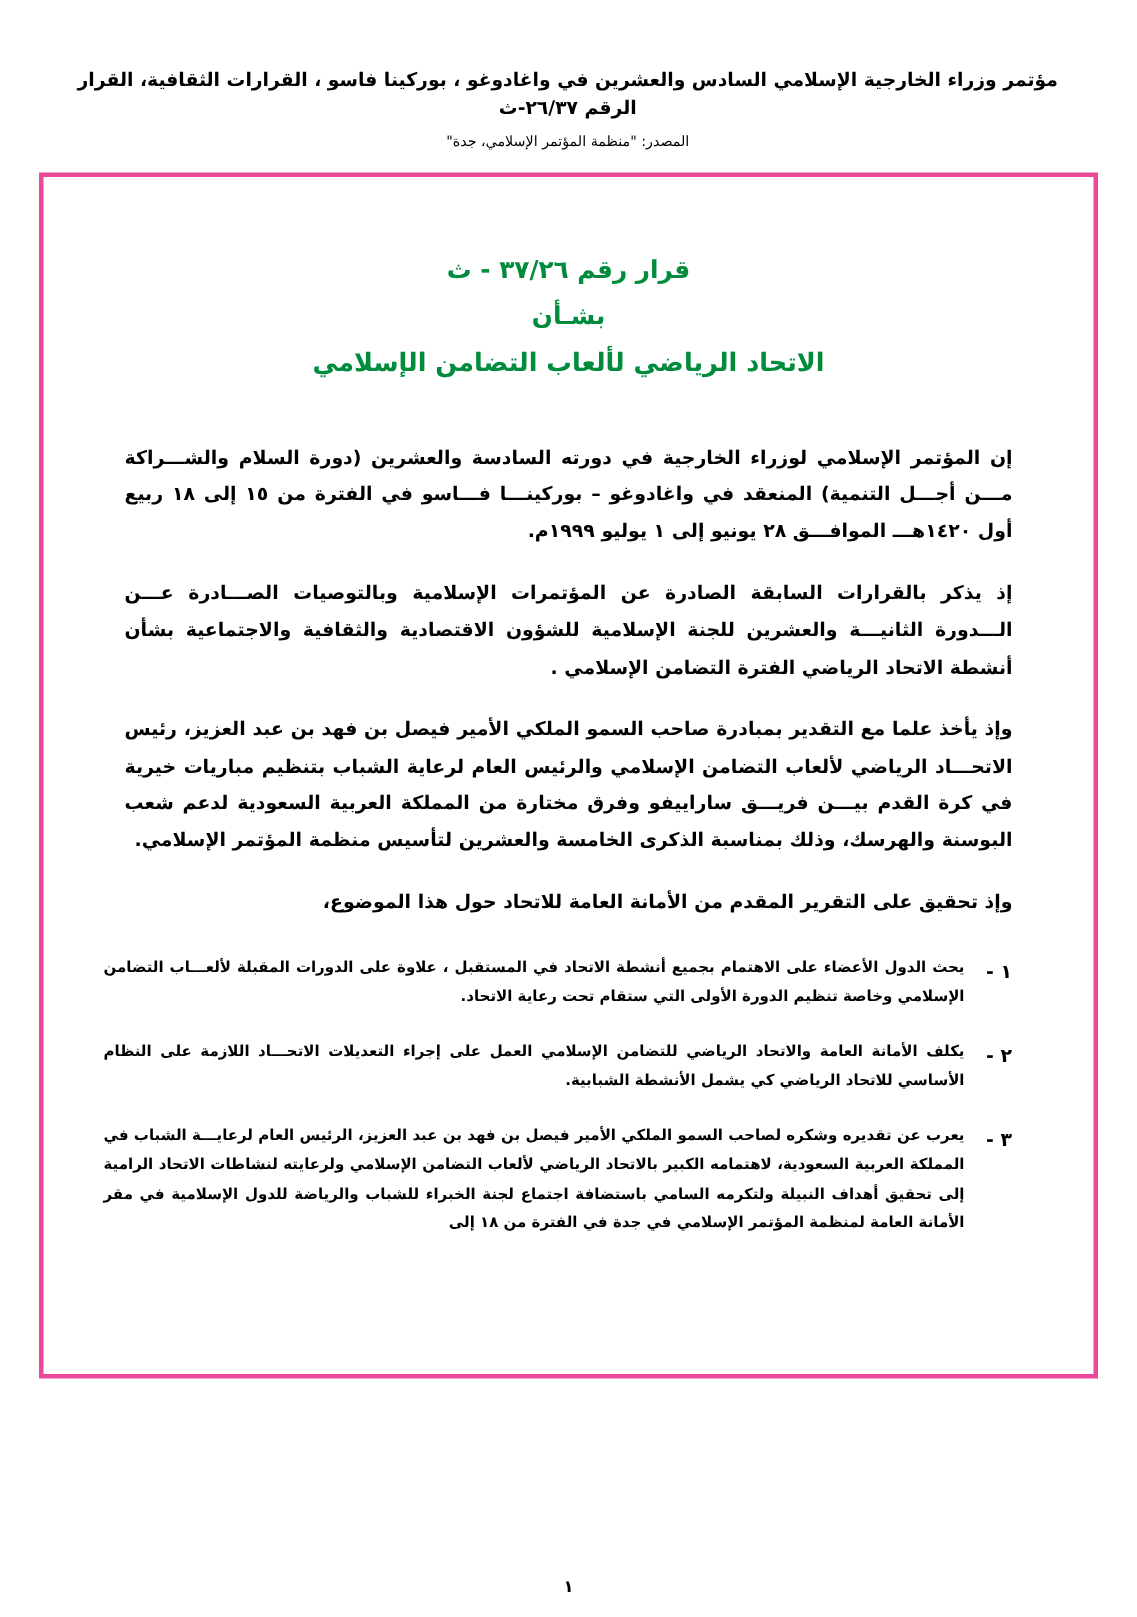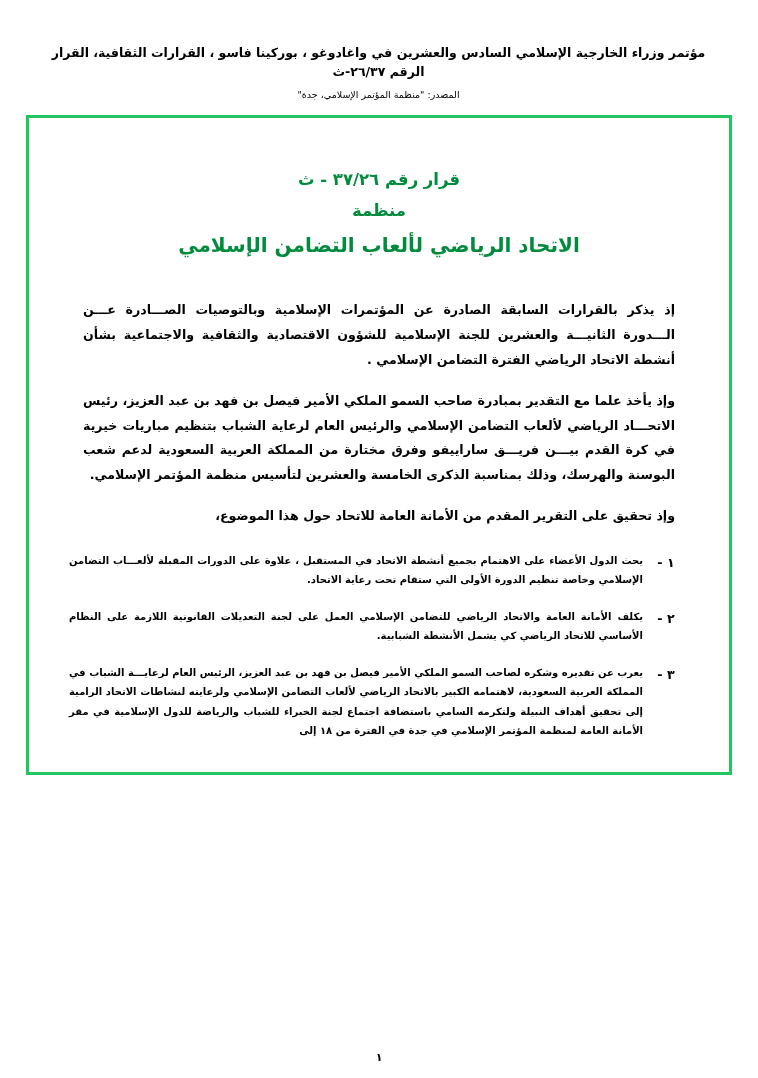--- a/index.html
+++ b/index.html
@@ -35,39 +35,39 @@
   }
   .header-source {
     font-size: 9.5px;
     font-weight: normal;
     color: #000;
     margin-top: 6px;
     line-height: 1.4;
   }
   .frame {
     margin: 14px 26px 0 26px;
-    border: 3px solid #22c55e;
-    height: 660px;
+    border: 3px solid #ec4899;
+    height: 804px;
     box-sizing: border-box;
     padding: 36px 40px 10px 40px;
     position: relative;
   }
   .title-block {
     text-align: center;
     margin-top: 10px;
   }
   .title-line {
     font-size: 16.5px;
     font-weight: bold;
     color: #008b3d;
     line-height: 1.9;
     letter-spacing: 0.5px;
   }
   .title-line.main {
-    font-size: 20px;
+    font-size: 17px;
   }
   .body-block {
     margin-top: 34px;
   }
   p.para {
     font-size: 12.6px;
     font-weight: bold;
     line-height: 1.95;
     text-align: justify;
     margin: 0 0 17px 0;
@@ -115,38 +115,39 @@
 
   <div class="doc-header">
     <div class="header-line">مؤتمر وزراء الخارجية الإسلامي السادس والعشرين في واغادوغو ، بوركينا فاسو ، القرارات الثقافية، القرار الرقم ٢٦/٣٧-ث</div>
     <div class="header-source">المصدر: "منظمة المؤتمر الإسلامي، جدة"</div>
   </div>
 
   <div class="frame">
 
     <div class="title-block">
       <div class="title-line">قرار رقم ٣٧/٢٦ - ث</div>
-      <div class="title-line">منظمة</div>
+      <div class="title-line">بشـأن</div>
       <div class="title-line main">الاتحاد الرياضي لألعاب التضامن الإسلامي</div>
     </div>
 
     <div class="body-block">
+      <p class="para">إن المؤتمر الإسلامي لوزراء الخارجية في دورته السادسة والعشرين (دورة السلام والشـــراكة مـــن أجـــل التنمية) المنعقد في واغادوغو – بوركينـــا فـــاسو في الفترة من ١٥ إلى ١٨ ربيع أول ١٤٢٠هـــ الموافـــق ٢٨ يونيو إلى ١ يوليو ١٩٩٩م.</p>
       <p class="para">إذ يذكر بالقرارات السابقة الصادرة عن المؤتمرات الإسلامية وبالتوصيات الصـــادرة عـــن الـــدورة الثانيـــة والعشرين للجنة الإسلامية للشؤون الاقتصادية والثقافية والاجتماعية بشأن أنشطة الاتحاد الرياضي الفترة التضامن الإسلامي .</p>
       <p class="para">وإذ يأخذ علما مع التقدير بمبادرة صاحب السمو الملكي الأمير فيصل بن فهد بن عبد العزيز، رئيس الاتحـــاد الرياضي لألعاب التضامن الإسلامي والرئيس العام لرعاية الشباب بتنظيم مباريات خيرية في كرة القدم بيـــن فريـــق ساراييفو وفرق مختارة من المملكة العربية السعودية لدعم شعب البوسنة والهرسك، وذلك بمناسبة الذكرى الخامسة والعشرين لتأسيس منظمة المؤتمر الإسلامي.</p>
       <p class="para">وإذ تحقيق على التقرير المقدم من الأمانة العامة للاتحاد حول هذا الموضوع،</p>
     </div>
 
     <div class="list-block">
       <div class="list-row">
         <div class="list-num">١ -</div>
         <div class="list-text">يحث الدول الأعضاء على الاهتمام بجميع أنشطة الاتحاد في المستقبل ، علاوة على الدورات المقبلة لألعـــاب التضامن الإسلامي وخاصة تنظيم الدورة الأولى التي ستقام تحت رعاية الاتحاد.</div>
       </div>
       <div class="list-row">
         <div class="list-num">٢ -</div>
-        <div class="list-text">يكلف الأمانة العامة والاتحاد الرياضي للتضامن الإسلامي العمل على لجنة التعديلات القانونية اللازمة على النظام الأساسي للاتحاد الرياضي كي يشمل الأنشطة الشبابية.</div>
+        <div class="list-text">يكلف الأمانة العامة والاتحاد الرياضي للتضامن الإسلامي العمل على إجراء التعديلات الاتحـــاد اللازمة على النظام الأساسي للاتحاد الرياضي كي يشمل الأنشطة الشبابية.</div>
       </div>
       <div class="list-row">
         <div class="list-num">٣ -</div>
         <div class="list-text">يعرب عن تقديره وشكره لصاحب السمو الملكي الأمير فيصل بن فهد بن عبد العزيز، الرئيس العام لرعايـــة الشباب في المملكة العربية السعودية، لاهتمامه الكبير بالاتحاد الرياضي لألعاب التضامن الإسلامي ولرعايته لنشاطات الاتحاد الرامية إلى تحقيق أهداف النبيلة ولتكرمه السامي باستضافة اجتماع لجنة الخبراء للشباب والرياضة للدول الإسلامية في مقر الأمانة العامة لمنظمة المؤتمر الإسلامي في جدة في الفترة من  ١٨ إلى</div>
       </div>
     </div>
 
   </div>
 
   <div class="page-number">١</div>

